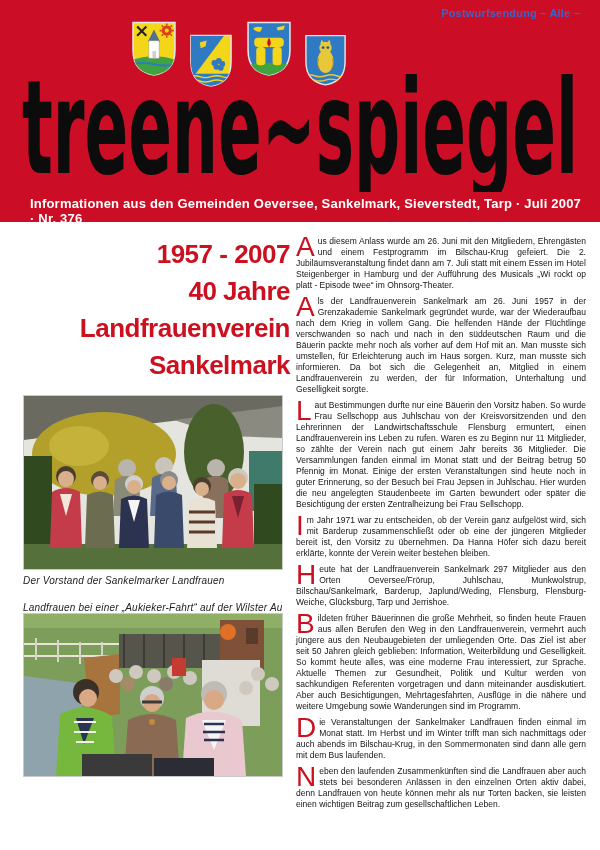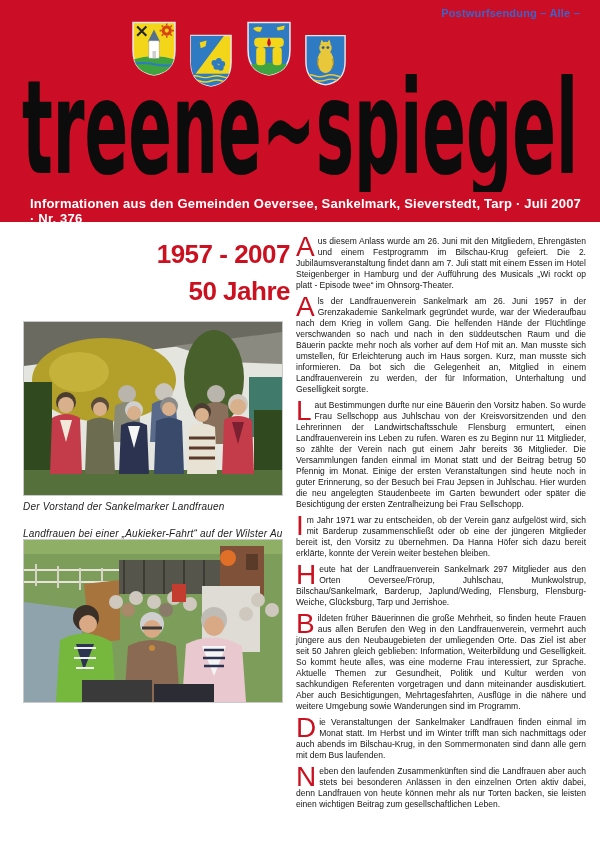--- a/index.html
+++ b/index.html
@@ -156,21 +156,23 @@
     </svg>
 
     <div class="subtitle">Informationen aus den Gemeinden Oeversee, Sankelmark, Sieverstedt, Tarp · Juli 2007 · Nr. 376</div>
   </header>
 
   <main class="content">
 
     <div class="left-col">
       <div class="headline">
         <div>1957 - 2007</div>
-        <div>50 Jahre</div>
+        <div>40 Jahre</div>
+        <div>Landfrauenverein</div>
+        <div>Sankelmark</div>
       </div>
 
       <figure>
         <svg class="photo photo1" viewBox="0 0 258 173">
           <defs>
               <clipPath id="p1">
                 <rect x="0" y="0" width="258" height="173"></rect>
               </clipPath>
             </defs>
           <g clip-path="url(#p1)">

